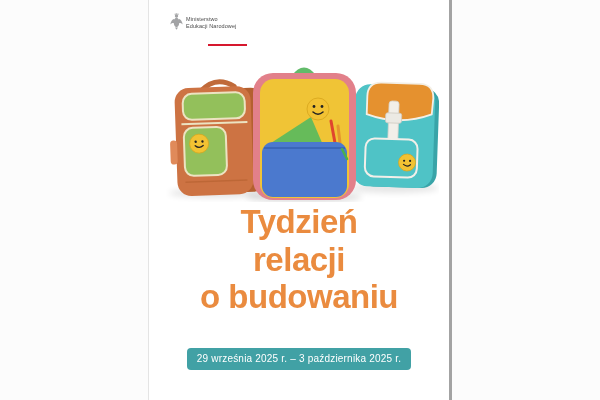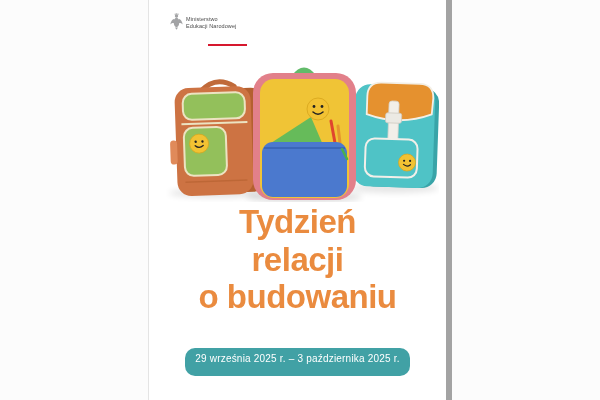--- a/index.html
+++ b/index.html
@@ -8,21 +8,21 @@
     background:#fcfcfc;
     font-family:"Liberation Sans", sans-serif;
     position:relative;
   }
   .poster-page {
     position:absolute;
     left:148px; top:0;
     width:304px; height:400px;
     background:#ffffff;
     border-left:1px solid #e4e4e4;
-    border-right:6px solid #a3a3a3;
+    border-right:3px solid #a3a3a3;
   }
   .logo {
     position:absolute; left:21px; top:13px;
     display:flex; align-items:flex-start;
   }
   .logo-eagle { width:13px; height:17px; margin-right:3px; }
   .logo-text {
     font-size:5.5px; line-height:6.5px; color:#4a4a4a;
     padding-top:3px; letter-spacing:0.1px;
   }
@@ -41,24 +41,24 @@
     font-size:33px; line-height:37.5px;
     font-weight:700;
     letter-spacing:-0.5px;
   }
   .badge-row {
     position:absolute; left:0; top:348px;
     width:100%; text-align:center;
   }
   .date-badge {
     display:inline-block;
-    padding:5px 10px 12px 10px;
+    padding:5px 10px 6px 10px;
     font-size:10px;
     letter-spacing:0.2px;
-    border-radius:10px;
+    border-radius:4px;
   }
 </style>
 </head>
 <body>
 
 <div class="poster-page">
 
   <div class="logo">
     <svg class="logo-eagle" viewBox="0 0 13 17">
       <g fill="#a2a3a5">

